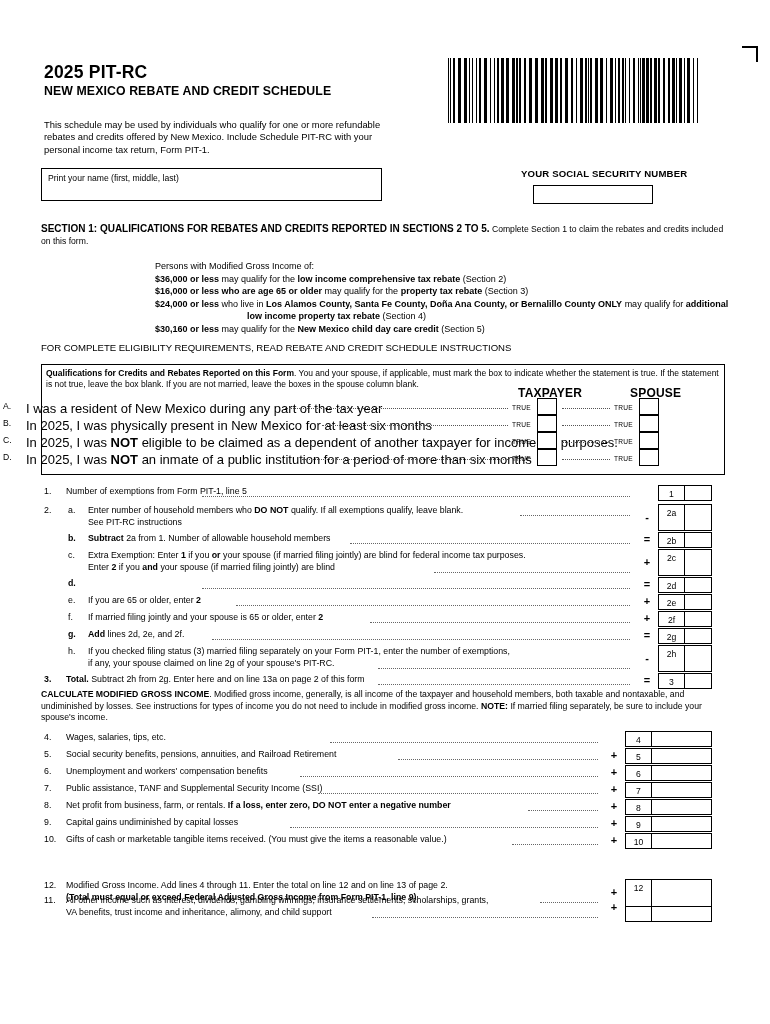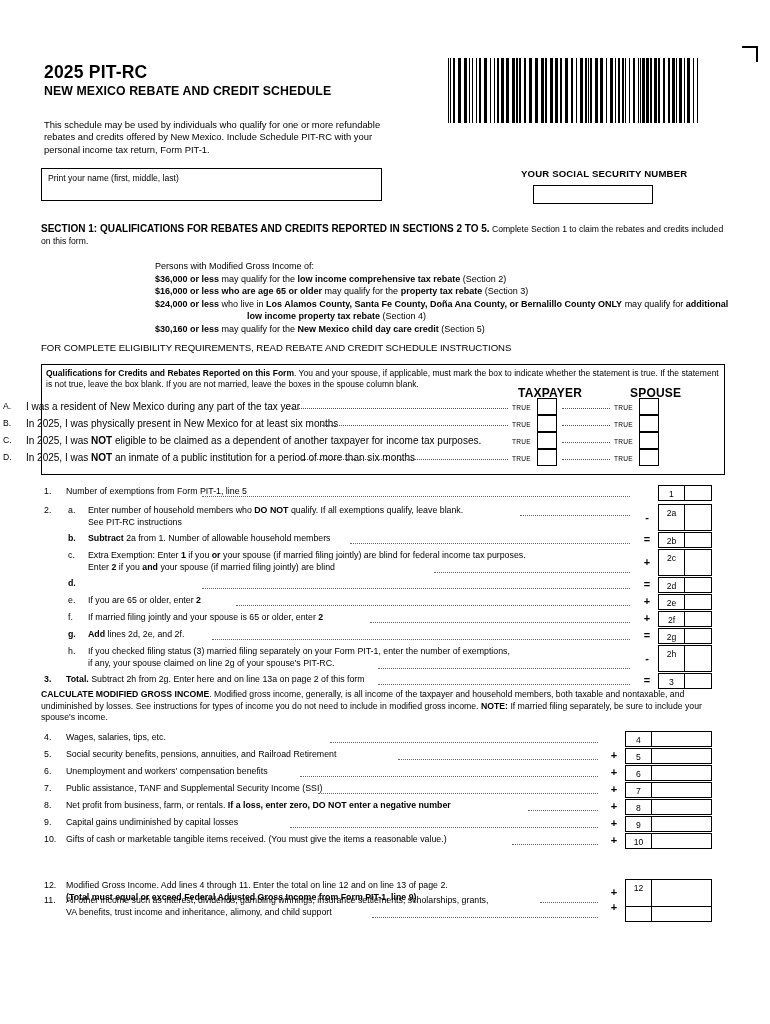--- a/index.html
+++ b/index.html
@@ -78,21 +78,21 @@
     font-size:8.5px;line-height:11.3px;
   }
   .qbox-text b{font-weight:bold;}
 
   .col-head{position:absolute;font-size:12px;font-weight:bold;letter-spacing:.2px;}
   .col-head.tp{left:518px;top:386px;}
   .col-head.sp{left:630px;top:386px;}
 
   .qrow{position:absolute;left:0;width:684px;height:17px;}
   .qrow .lt{position:absolute;left:3px;top:3px;font-size:8.6px;}
-  .qrow .tx{position:absolute;left:26px;top:3px;font-size:10px;white-space:nowrap;}
+  .qrow .tx{position:absolute;left:26px;top:3px;font-size:13px;white-space:nowrap;}
   .qrow .dots{
     position:absolute;top:9px;height:1px;border-bottom:1px dotted #555;
   }
   .qrow .tword{position:absolute;top:5.5px;font-size:6.6px;letter-spacing:.2px;}
   .qrow .cbx{
     position:absolute;top:0px;width:20px;height:17px;
     border:1.4px solid #000;box-sizing:border-box;background:#fff;
   }
 
   

